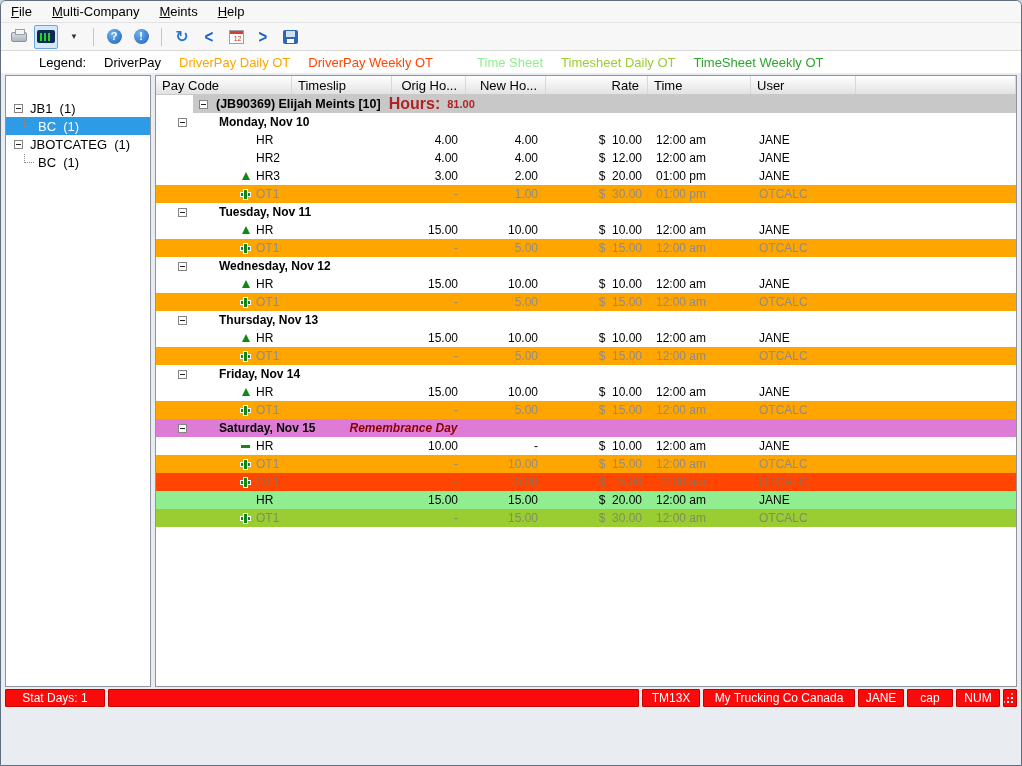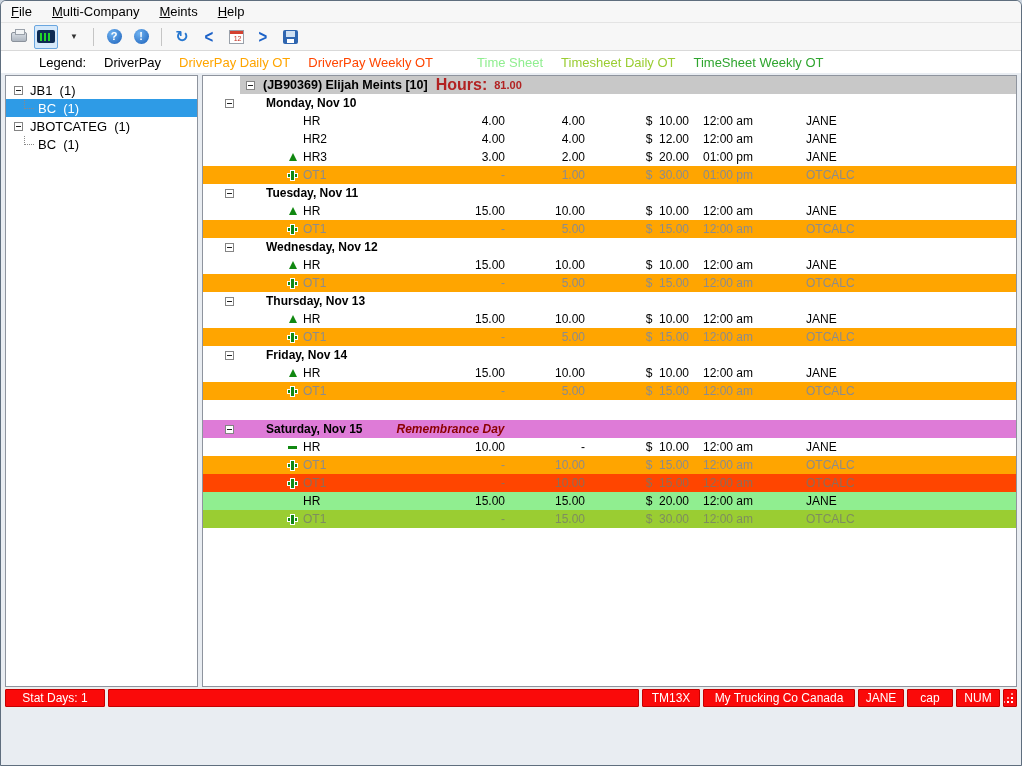--- a/index.html
+++ b/index.html
@@ -63,21 +63,21 @@
   .pagehead { height:26px; background:#FFF; display:flex; align-items:flex-end; padding-left:5px; }
   .pagehead span { font-size:19px; color:#000; white-space:pre; }
   .legendbar { height:22px; background:#FFF; display:flex; align-items:center; padding-left:38px;
                gap:18px; font-size:13px; }
   .legend-label { color:#000; }
   .legend-item { white-space:nowrap; }
   .legend-item.gap { margin-left:26px; }
 
   
   .main { height:614px; display:flex; padding:2px 4px 0 4px; background:#E9EDF2; }
-  .tree { width:193px; border:1px solid #8E949E; background:#fff; padding-top:5px; overflow:hidden; }
+  .tree { width:146px; border:1px solid #8E949E; background:#fff; padding-top:23px; overflow:hidden; }
   .tree-item { height:18px; display:flex; align-items:center; font-size:13px; padding-left:8px;
                white-space:pre; cursor:default; }
   .tree-item.lvl1 { padding-left:18px; }
   .tree-item.sel { background:var(--selection); color:#fff; }
   .conn { width:10px; height:9px; border-left:1px dotted #8A8A8A; border-bottom:1px dotted #8A8A8A;
           margin:-7px 4px 0 0; flex:none; }
   .eb { width:9px; height:9px; border:1px solid #848484; background:#fff; position:relative;
         flex:none; margin-right:7px; }
   .eb::before { content:''; position:absolute; left:1px; top:3px; width:5px; height:1px; background:#222; }
   .splitter { width:4px; background:#E9EDF2; cursor:col-resize; }
@@ -96,21 +96,21 @@
   .trow { height:18px; font-size:12px; color:#000; }
   .trow.flexrow { display:flex; align-items:center; }
   .trow.group { background:var(--group-row); font-weight:bold;margin-left:37px; }
   .trow.group .eb { margin-left:6px; }
   .trow.group .glabel { margin-left:1px; font-size:12.5px; }
   .ghl { margin-left:8px; color:var(--hours-value); font-size:16px; font-weight:bold;text-align:right; }
   .ghv { margin-left:7px; color:var(--hours-value); font-size:11px; font-weight:bold; }
   .trow.day { font-weight:bold;gap:24px; }
   .trow.day .eb { margin-left:22px; }
   .dnote { margin-left:10px; color:var(--holiday-note); font-style:italic; }
-  .trow.day.bg-orchid { background:var(--row-orchid);margin-top:20px; }
+  .trow.day.bg-orchid { background:var(--row-orchid); }
 
   .trow.data { display:grid; grid-template-columns:var(--cols); align-items:center; }
   .cell { height:100%; display:flex; align-items:center; overflow:hidden; white-space:nowrap; }
   .c-code { padding-left:58px;margin-left:25px; }
   .icwrap { width:13px; display:flex; align-items:center; justify-content:center; flex:none; }
   .codetxt { margin-left:4px; }
   .c-num { justify-content:flex-end; padding-right:8px; }
   .c-rate { justify-content:flex-end; padding-right:6px; white-space:pre; }
   .c-time, .c-user { padding-left:8px; }
 
@@ -206,20 +206,30 @@
 
   <div class="main">
     <div class="tree" id="tree">
         <div class="tree-item lvl0"><span class="eb"></span><span class="tlabel">JB1  (1)</span></div>
         <div class="tree-item lvl1 sel"><span class="conn"></span><span class="tlabel">BC  (1)</span></div>
         <div class="tree-item lvl0"><span class="eb"></span><span class="tlabel">JBOTCATEG  (1)</span></div>
         <div class="tree-item lvl1"><span class="conn"></span><span class="tlabel">BC  (1)</span></div>
       </div>
     <div class="splitter"></div>
     <div class="grid">
+      <div class="gridhead" id="gridhead">
+          <span class="hcell">Pay Code</span>
+          <span class="hcell">Timeslip</span>
+          <span class="hcell num">Orig Ho...</span>
+          <span class="hcell num">New Ho...</span>
+          <span class="hcell num">Rate</span>
+          <span class="hcell">Time</span>
+          <span class="hcell">User</span>
+          <span class="hcell"></span>
+        </div>
       <div class="gridbody" id="gridbody">
           <div class="trow flexrow group">
             <span class="eb"></span>
             <span class="glabel">(JB90369) Elijah Meints [10]</span>
             <span class="ghl">Hours:</span>
             <span class="ghv">81.00</span>
           </div>
           <div class="trow flexrow day">
             <span class="eb"></span>
             <span class="dlabel" style="margin-left: 1px;">Monday, Nov 10</span>

